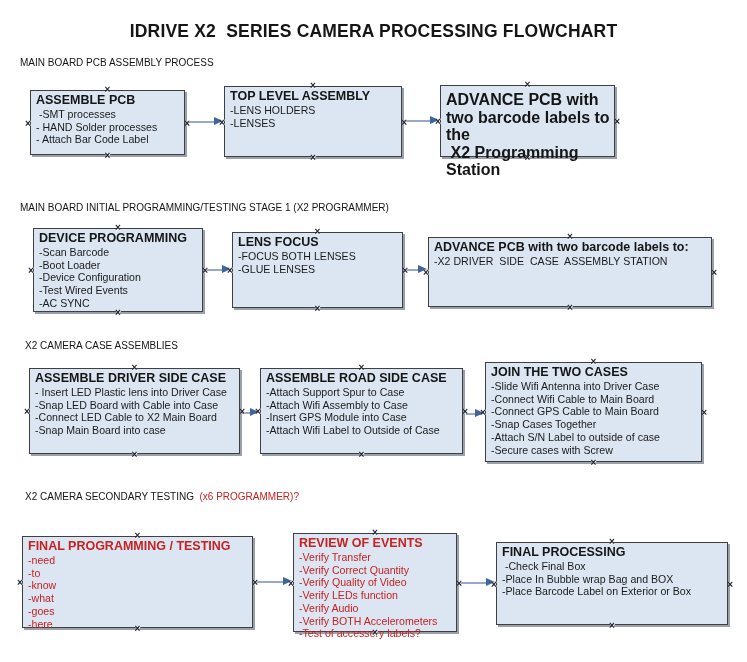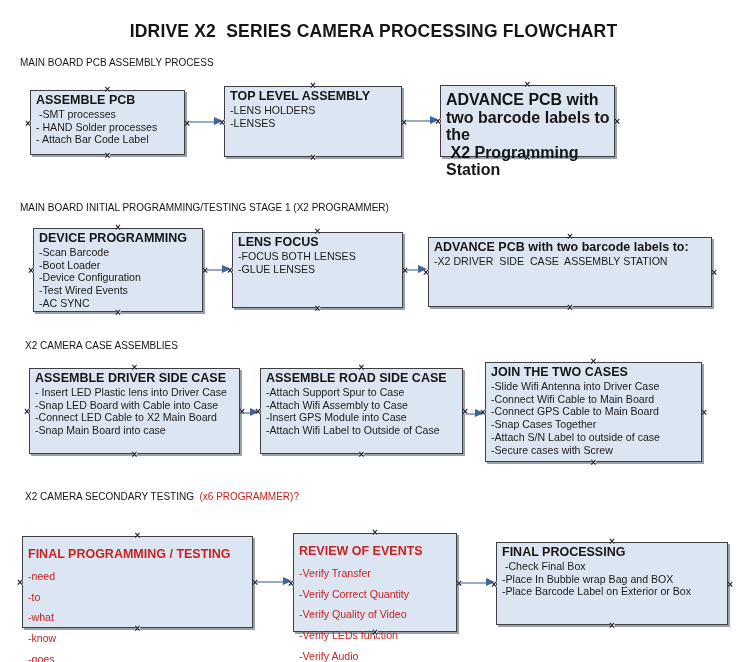--- a/index.html
+++ b/index.html
@@ -15,21 +15,21 @@
   .section-heading .red-part{color:var(--red,#c62222);margin-top:28px;}
   .flow-box{
     position:absolute;background:var(--box-fill,#dce6f2);
     border:1px solid var(--box-border,#3f3f3f);
     box-shadow:2px 2px 0 var(--box-shadow,#9aa1ab);
     box-sizing:border-box;padding:2px 3px 0 5px;
   }
   .box-title{font-size:12.5px;font-weight:bold;line-height:15px;color:#151515;white-space:pre-wrap;}
   .flow-box.bold-body .box-title{font-size:16px;line-height:17.5px;padding-top:3px;}
   .box-item{font-size:10.6px;line-height:12.7px;color:#1a1a1a;white-space:pre;}
-  .flow-box.red-text .box-title,.flow-box.red-text .box-item{color:var(--red,#c62222);margin-top:8px;}
+  .flow-box.red-text .box-title,.flow-box.red-text .box-item{color:var(--red,#c62222);}
   .handle{
     position:absolute;font-size:10px;line-height:9px;color:#1c1c2e;font-weight:bold;z-index:4;
     text-shadow:0.5px 0.5px 0 #ffffff;
   }
   .handle-top{left:50%;top:-6px;transform:translateX(-50%);}
   .handle-bottom{left:50%;bottom:-6px;transform:translateX(-50%);}
   .handle-left{left:-6px;top:50%;transform:translateY(-50%);}
   .handle-right{right:-6px;top:50%;transform:translateY(-50%);}
   .connector{position:absolute;}
   .arrow-line{position:absolute;height:1.6px;background:var(--arrow-line,#96a9c6);}
@@ -161,22 +161,22 @@
       </div>
       <div class="connector">
         <div class="arrow-line" style="left: 466px; top: 413px; width: 11px;"></div>
         <div class="arrow-head" style="left: 475px; top: 409px;"></div>
       </div>
       <div class="section-heading" style="left: 25px; top: 488px;"><span>X2 CAMERA SECONDARY TESTING </span><span class="red-part"> (x6 PROGRAMMER)?</span></div>
       <div class="flow-box red-text" style="left: 22px; top: 536px; width: 231px; height: 92px;">
         <div class="box-title">FINAL PROGRAMMING / TESTING</div>
         <div class="box-item">-need</div>
         <div class="box-item">-to</div>
+        <div class="box-item">-know</div>
         <div class="box-item">-what</div>
-        <div class="box-item">-know</div>
         <div class="box-item">-goes</div>
         <div class="box-item">-here</div>
         <span class="handle handle-top">×</span>
         <span class="handle handle-bottom">×</span>
         <span class="handle handle-left">×</span>
         <span class="handle handle-right">×</span>
       </div>
       <div class="flow-box red-text" style="left: 293px; top: 533px; width: 164px; height: 99px;">
         <div class="box-title">REVIEW OF EVENTS</div>
         <div class="box-item">-Verify Transfer</div>

